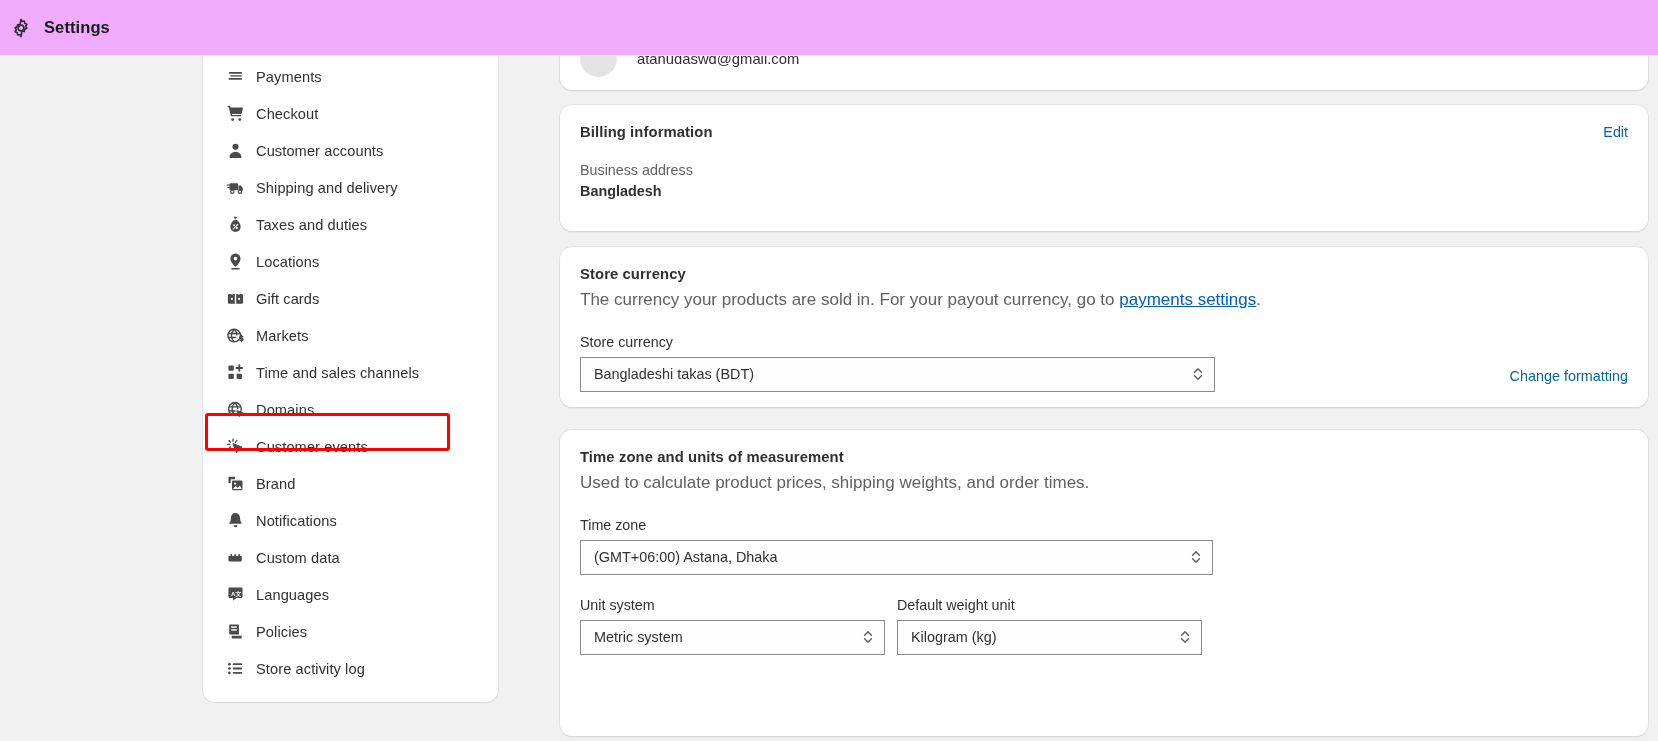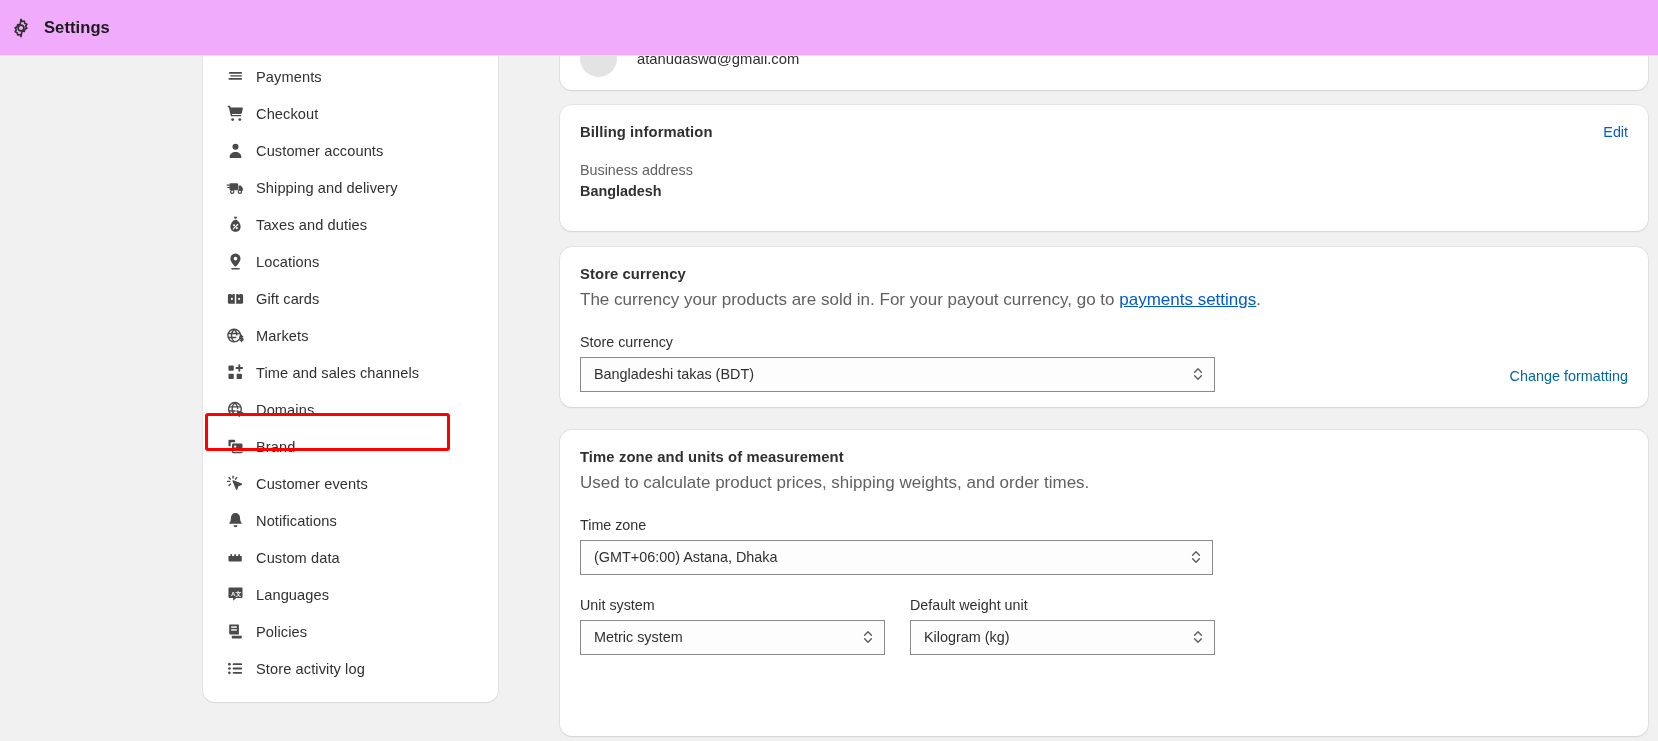--- a/index.html
+++ b/index.html
@@ -133,21 +133,21 @@
     width: 14px; height: 18px; color: #5c5f62;
   }
   .select .chev svg { width: 14px; height: 18px; display: block; }
   .row-split { display: flex; align-items: flex-end; justify-content: space-between; }
   .w-currency { width: 635px; }
   .change-fmt { font-size: 14.4px; color: #0369a1; cursor: pointer; padding-bottom: 8px; }
 
   
   .card-tz { top: 374px; height: 306px; }
   .w-tz { width: 633px; }
-  .two-col { display: flex; gap: 25px; }
+  .two-col { display: flex; gap: 12px; }
   .col-unit { width: 305px; }
   .col-weight { width: 305px; }
 </style>
 </head>
 <body>
 
 <div id="app">
 
   <div class="topbar">
     <span class="gear">
@@ -278,38 +278,38 @@
             <path d="M9.4 2.7c-2 2.1-3 4.4-3 6.7s1 4.6 3 6.7M9.4 2.7c2 2.1 3 4.4 3 6.7"></path>
             <path d="M3 7.2h12.8M3 11.6h7"></path>
             <path d="M11.6 11.4l5.9 2.3-2.5 1-1 2.5z" fill="currentColor" stroke-linejoin="round"></path>
           </svg>
         </span>
         <span class="nav-label">Domains</span>
       </div>
 
       <div class="nav-item">
         <span class="nav-ico">
+          <svg viewBox="0 0 20 20" fill="none" stroke="currentColor" stroke-width="1.5" stroke-linecap="round">
+            <path d="M7.4 2.2v2.1M3.2 3.7l1.3 1.7M1.8 7.8h2.1M3.2 12l1.4-1.5M11.3 3.8l-1.3 1.6"></path>
+            <path d="M7.6 7.4l8.7 3.4-3.7 1.4-1.4 3.8z" fill="currentColor" stroke-linejoin="round"></path>
+          </svg>
+        </span>
+        <span class="nav-label">Customer events</span>
+      </div>
+
+      <div class="nav-item">
+        <span class="nav-ico">
           <svg viewBox="0 0 20 20" fill="currentColor">
             <path d="M3.6 3h5.1c.5 0 .9.4.9.9v1.5H5.9c-.6 0-1 .4-1 1v3.4H3.6c-.6 0-1-.5-1-1V4c0-.5.4-1 1-1z"></path>
             <rect x="6.3" y="6.9" width="11.1" height="10.2" rx="1.4"></rect>
             <circle cx="9.6" cy="10.1" r="1.2" fill="#fff"></circle>
             <path d="M7 15.8l3.3-3.3 2 2 2.2-2.4 2.3 3.7z" fill="#fff"></path>
           </svg>
         </span>
         <span class="nav-label">Brand</span>
-      </div>
-
-      <div class="nav-item">
-        <span class="nav-ico">
-          <svg viewBox="0 0 20 20" fill="none" stroke="currentColor" stroke-width="1.5" stroke-linecap="round">
-            <path d="M7.4 2.2v2.1M3.2 3.7l1.3 1.7M1.8 7.8h2.1M3.2 12l1.4-1.5M11.3 3.8l-1.3 1.6"></path>
-            <path d="M7.6 7.4l8.7 3.4-3.7 1.4-1.4 3.8z" fill="currentColor" stroke-linejoin="round"></path>
-          </svg>
-        </span>
-        <span class="nav-label">Customer events</span>
       </div>
 
       <div class="nav-item">
         <span class="nav-ico">
           <svg viewBox="0 0 20 20" fill="currentColor">
             <path d="M10 2c-2.9 0-4.8 2.2-4.8 5 0 3.2-.9 4.6-1.6 5.4-.4.4-.1 1.1.5 1.1h11.8c.6 0 .9-.7.5-1.1-.7-.8-1.6-2.2-1.6-5.4 0-2.8-1.9-5-4.8-5z"></path>
             <path d="M7.9 15.1h4.2c0 1.2-.9 2.1-2.1 2.1s-2.1-.9-2.1-2.1z"></path>
           </svg>
         </span>
         <span class="nav-label">Notifications</span>

